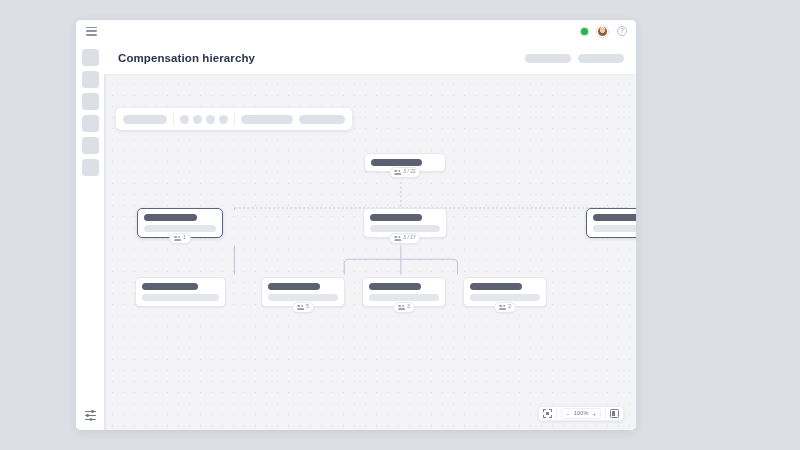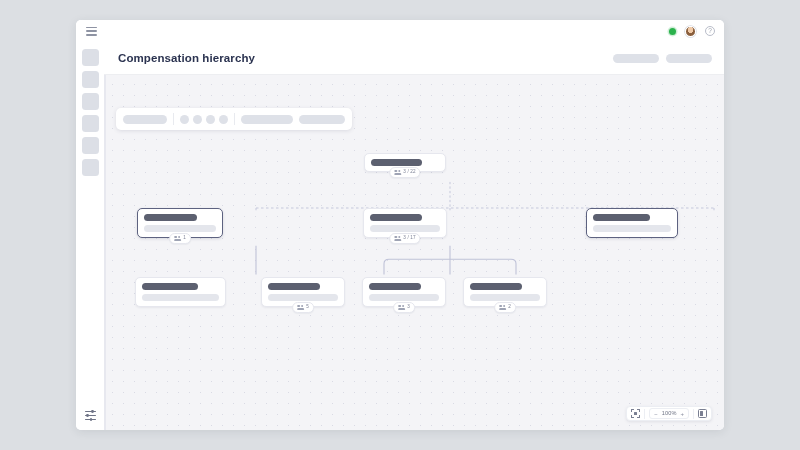--- a/index.html
+++ b/index.html
@@ -7,21 +7,21 @@
     width: 800px; height: 450px;
     background: #dcdfe3;
     font-family: "Liberation Sans", sans-serif;
     overflow: hidden;
   }
 
   
   .window {
     position: absolute;
     left: 76px; top: 20px;
-    width: 648px; height: 410px;
+    width: 560px; height: 410px;
     background: #ffffff;
     border-radius: 5px;
     overflow: hidden;
     box-shadow: 0 2px 10px rgba(40,45,60,.10);
   }
 
   
   .topbar {
     position: absolute; left: 0; top: 0;
     width: 100%; height: 22px;

